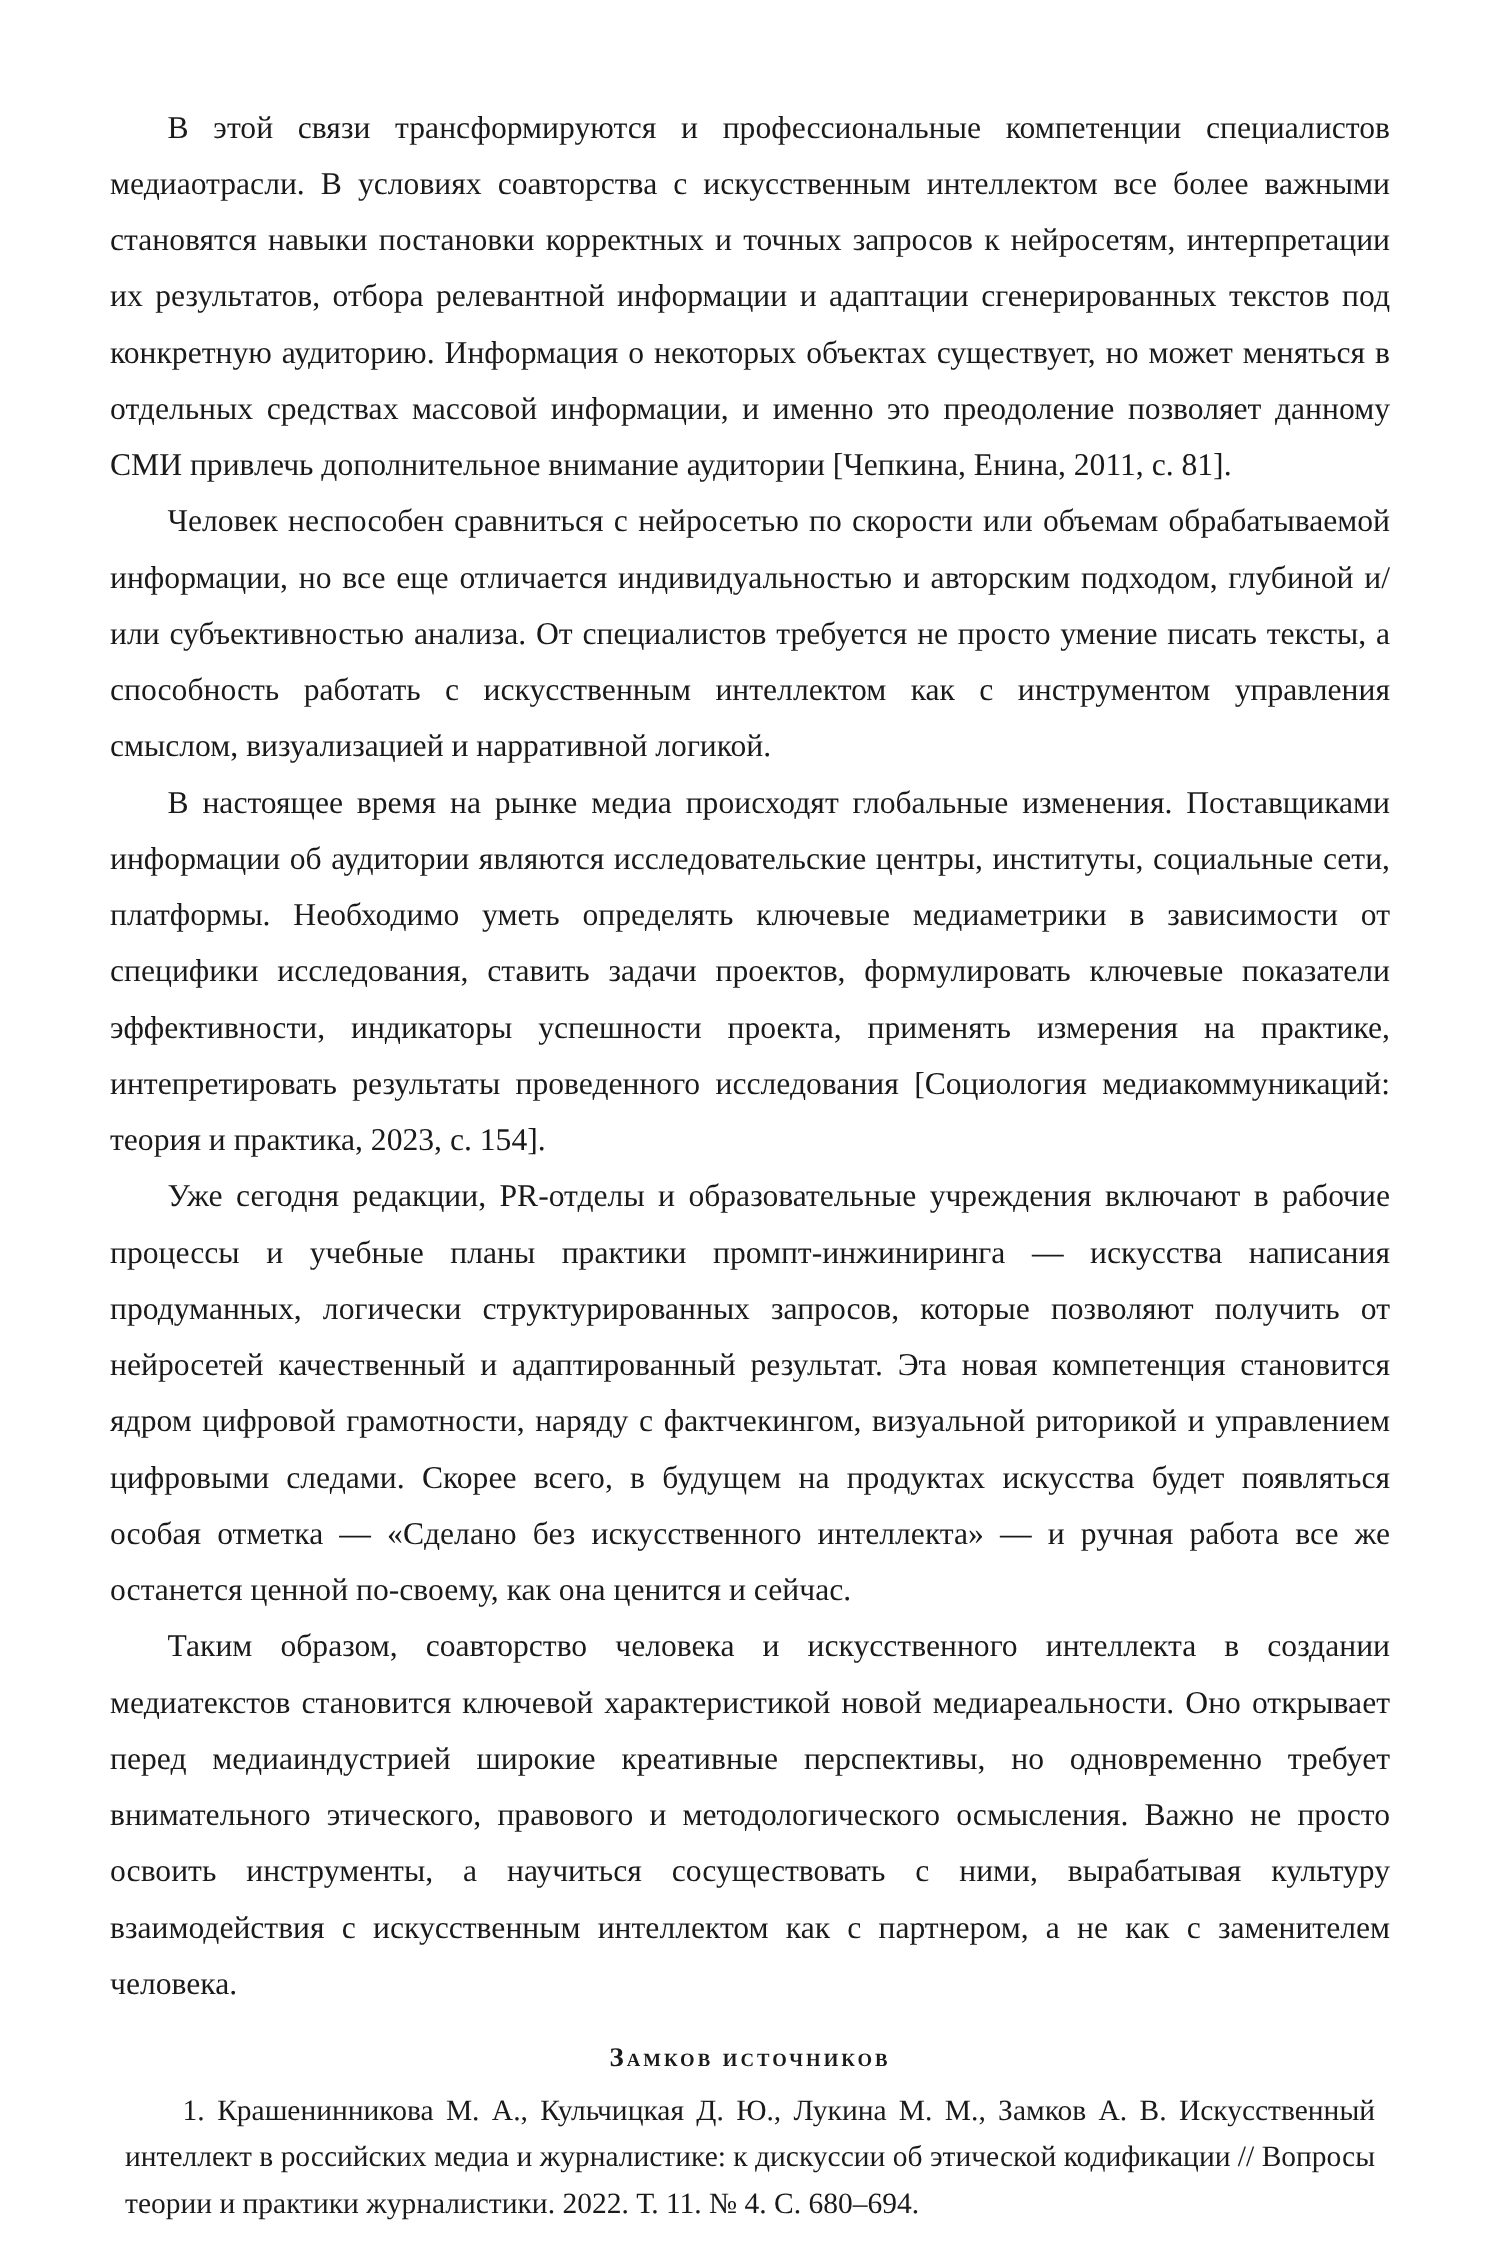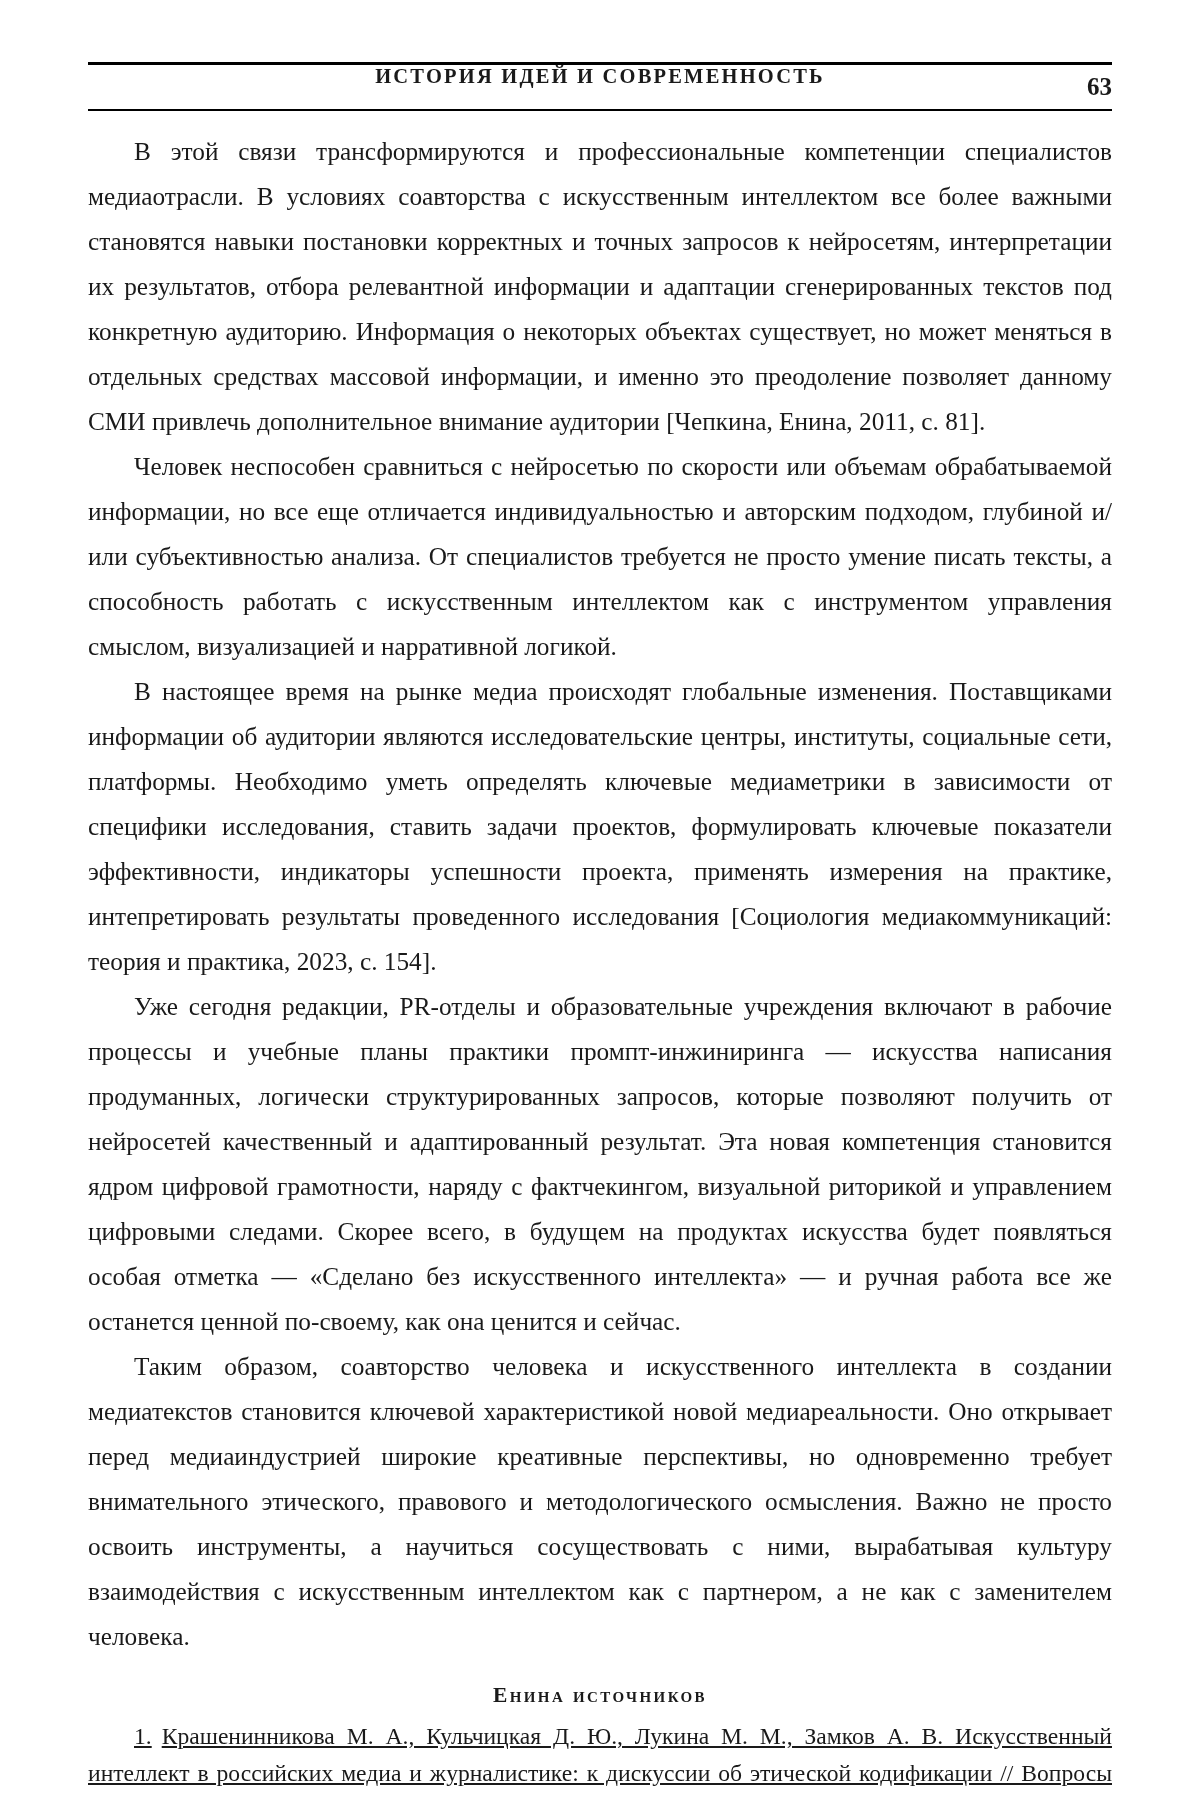--- a/index.html
+++ b/index.html
@@ -89,51 +89,42 @@
     font-variant: small-caps;
     margin-top: 24px;
     margin-bottom: 10px;
   }
   .ref-list {
     font-size: 23.6px;
     line-height: 37px;
     text-align: justify;
   }
   .ref-item {
-    margin: 0;
+    margin: 12px;
     text-indent: 46px;
-    text-decoration: underline;
   }
   .ref-num {
     margin-right: 10px;
   }
 </style>
 </head>
 <body>
 
 <div class="page">
   <div class="content">
 
-    <div class="runhead">
-      <div class="rule-top"></div>
-      <div class="runhead-inner">
-        <span class="runhead-title">История идей и современность</span>
-        <span class="runhead-page">63</span>
-      </div>
-      <div class="rule-bottom"></div>
-    </div>
 
     <div class="body-text">
       <p>В этой связи трансформируются и профессиональные компетенции специалистов медиаотрасли. В условиях соавторства с искусственным интеллектом все более важными становятся навыки постановки корректных и точных запросов к нейросетям, интерпретации их результатов, отбора релевантной информации и адаптации сгенерированных текстов под конкретную аудиторию. Информация о некоторых объектах существует, но может меняться в отдельных средствах массовой информации, и именно это преодоление позволяет данному СМИ привлечь дополнительное внимание аудитории [Чепкина, Енина, 2011, с. 81].</p>
       <p>Человек неспособен сравниться с нейросетью по скорости или объемам обрабатываемой информации, но все еще отличается индивидуальностью и авторским подходом, глубиной и/или субъективностью анализа. От специалистов требуется не просто умение писать тексты, а способность работать с искусственным интеллектом как с инструментом управления смыслом, визуализацией и нарративной логикой.</p>
       <p>В настоящее время на рынке медиа происходят глобальные изменения. Поставщиками информации об аудитории являются исследовательские центры, институты, социальные сети, платформы. Необходимо уметь определять ключевые медиаметрики в зависимости от специфики исследования, ставить задачи проектов, формулировать ключевые показатели эффективности, индикаторы успешности проекта, применять измерения на практике, интепретировать результаты проведенного исследования [Социология медиакоммуникаций: теория и практика, 2023, с. 154].</p>
       <p>Уже сегодня редакции, PR-отделы и образовательные учреждения включают в рабочие процессы и учебные планы практики промпт-инжиниринга — искусства написания продуманных, логически структурированных запросов, которые позволяют получить от нейросетей качественный и адаптированный результат. Эта новая компетенция становится ядром цифровой грамотности, наряду с фактчекингом, визуальной риторикой и управлением цифровыми следами. Скорее всего, в будущем на продуктах искусства будет появляться особая отметка — «Сделано без искусственного интеллекта» — и ручная работа все же останется ценной по-своему, как она ценится и сейчас.</p>
       <p>Таким образом, соавторство человека и искусственного интеллекта в создании медиатекстов становится ключевой характеристикой новой медиареальности. Оно открывает перед медиаиндустрией широкие креативные перспективы, но одновременно требует внимательного этического, правового и методологического осмысления. Важно не просто освоить инструменты, а научиться сосуществовать с ними, вырабатывая культуру взаимодействия с искусственным интеллектом как с партнером, а не как с заменителем человека.</p>
     </div>
 
-    <div class="ref-heading">Енина источников</div>
+    <div class="ref-heading">Замков источников</div>
 
     <div class="ref-list">
       <p class="ref-item"><span class="ref-num">1.</span><span>Крашенинникова М. А., Кульчицкая Д. Ю., Лукина М. М., Замков А. В. Искусственный интеллект в российских медиа и журналистике: к дискуссии об этической кодификации // Вопросы теории и практики журналистики. 2022. Т. 11. № 4. С. 680–694.</span></p>
     </div>
 
   </div>
 </div>
 
 </body></html>

